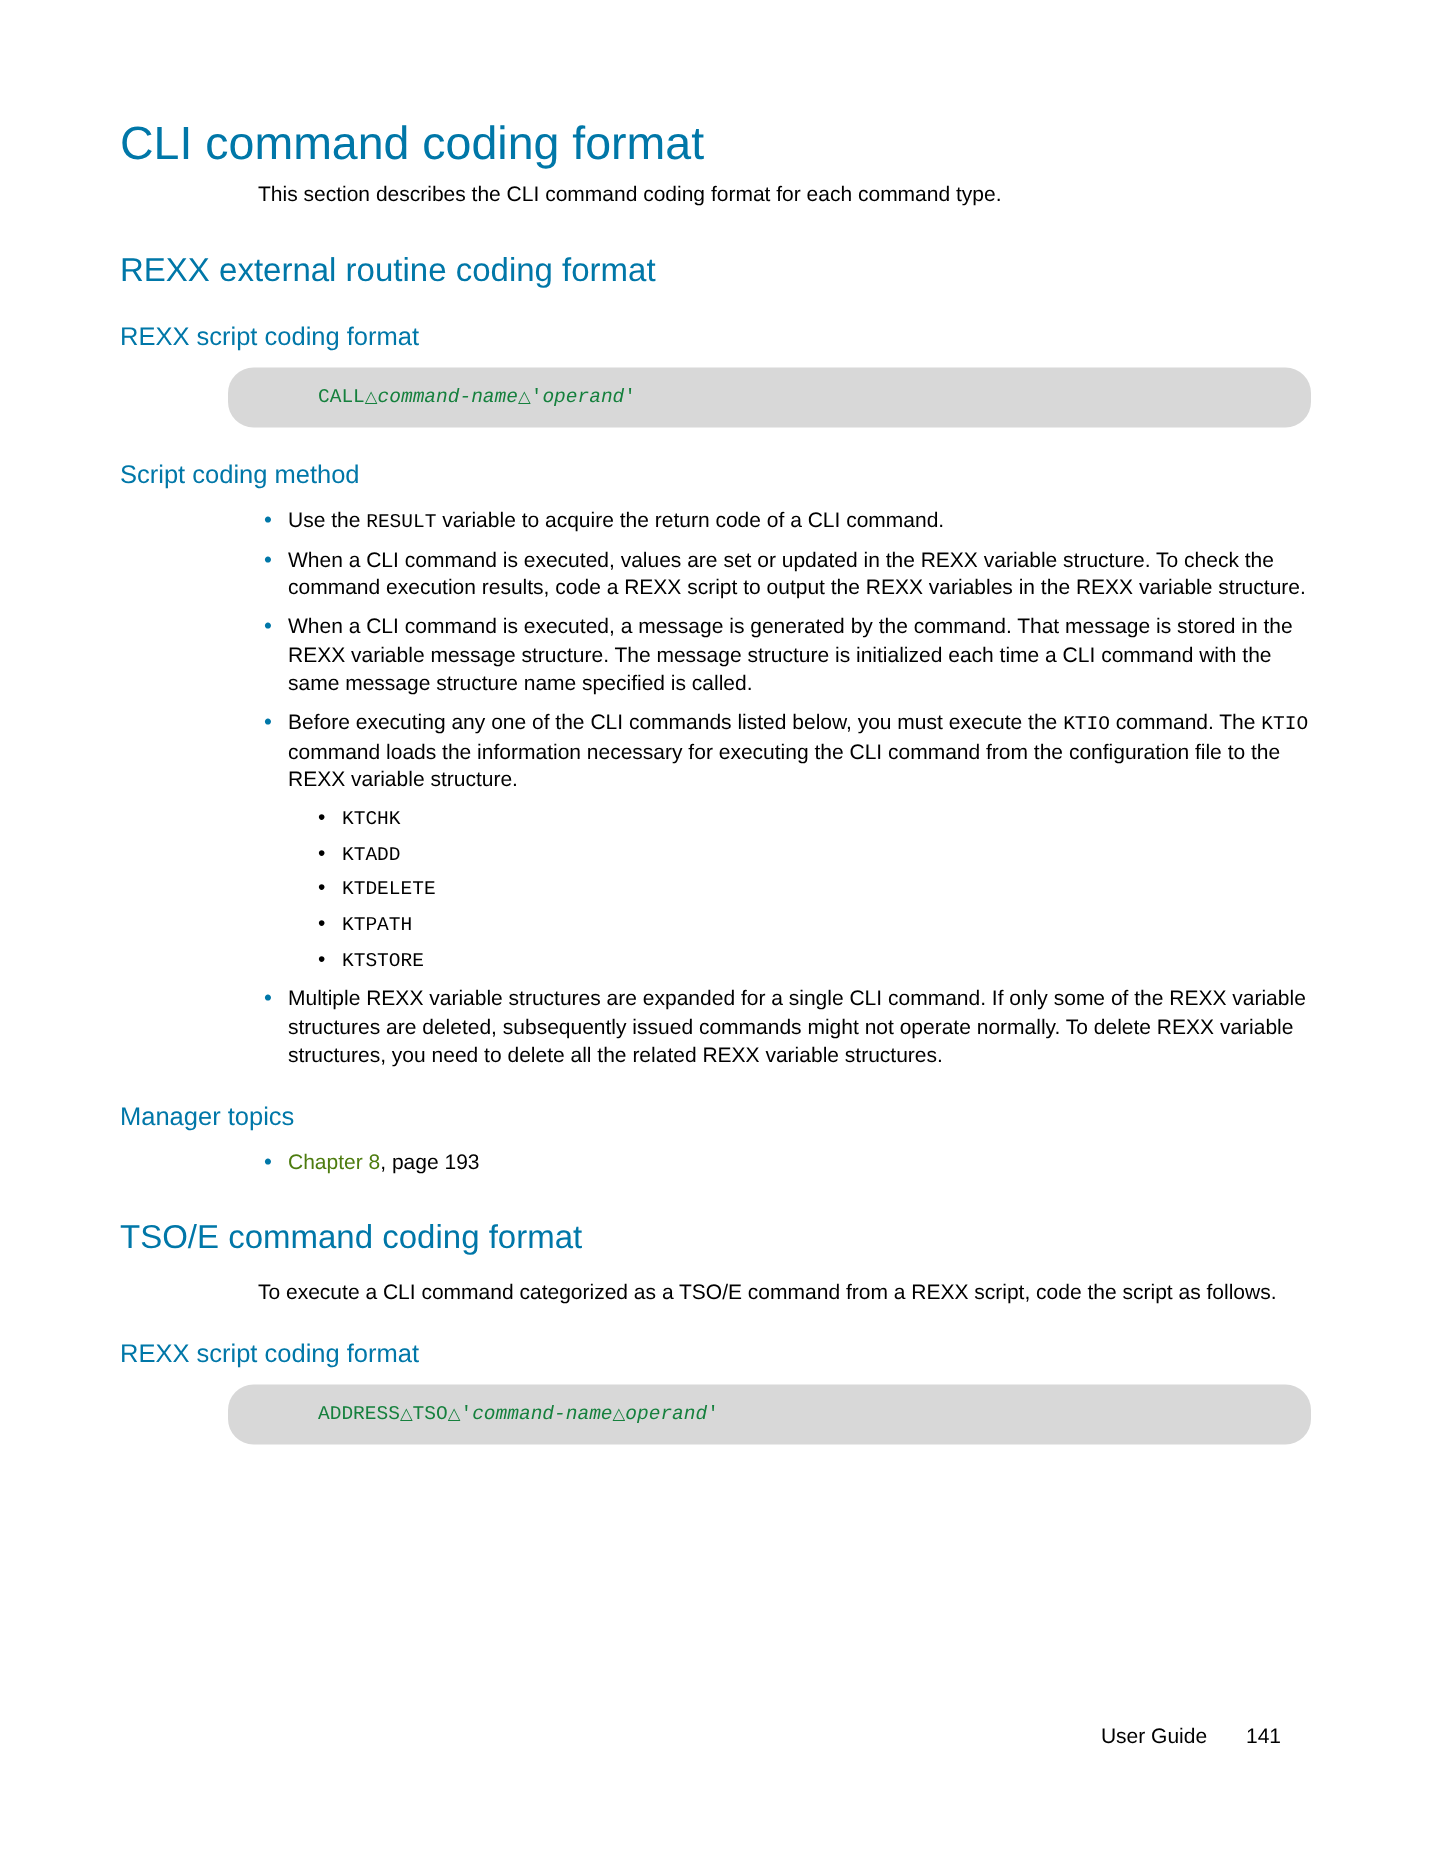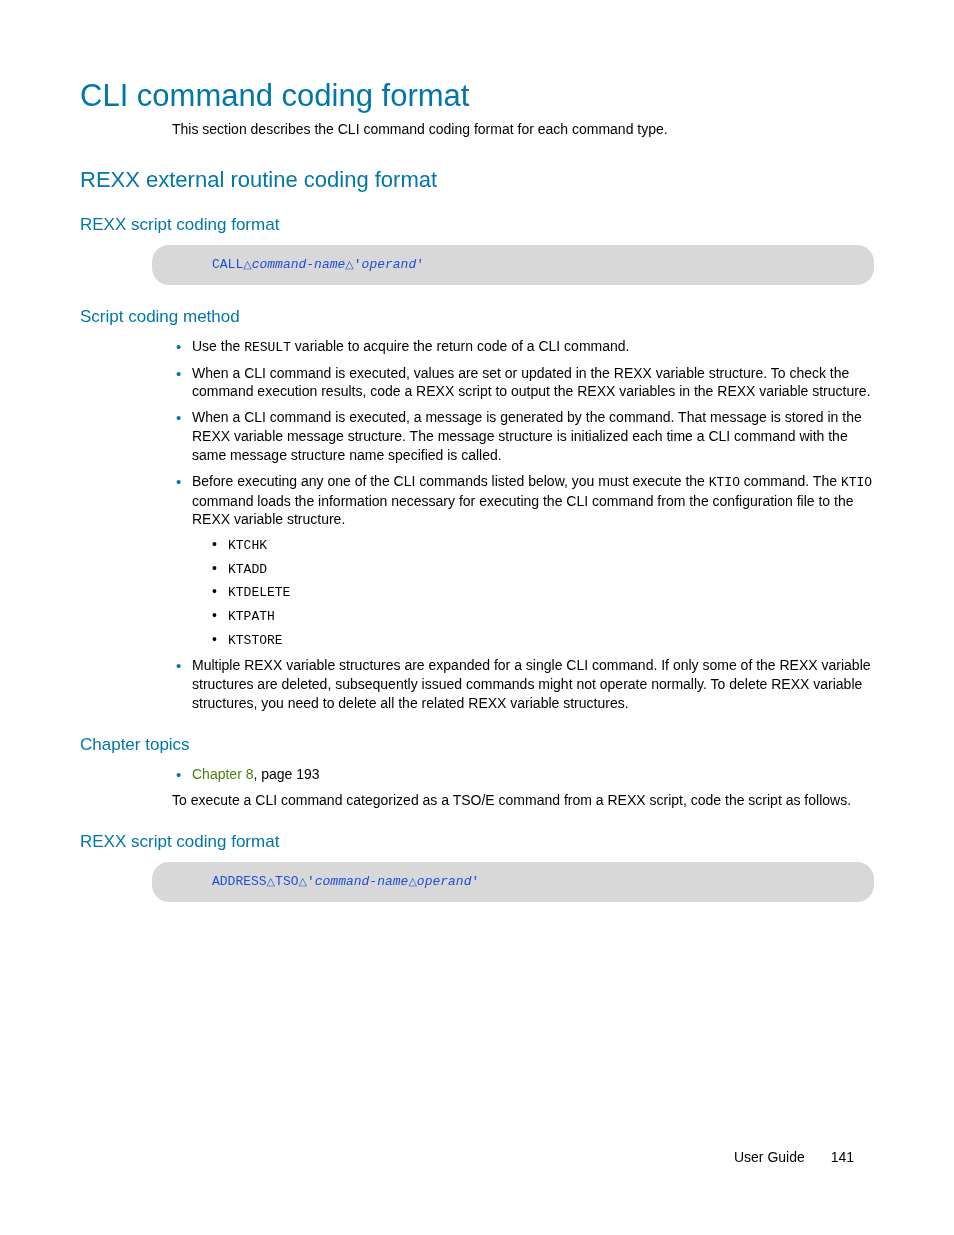--- a/index.html
+++ b/index.html
@@ -48,21 +48,21 @@
     line-height: 1.35;
     margin: 0 0 6px 0;
   }
   .codebox {
     background: #d8d8d8;
     font-family: "Courier New", monospace;
     font-size: 13px;
     padding: 10px 12px 10px 60px;
     margin-left: 72px;
     line-height: 1.55;
-    color: #1d4ed8;
+    color: #15803d;
     position: relative;
     border-radius: 17px;
   }
   .delta {
     font-family: Arial, sans-serif;
     font-size: 11px;
   }
   ul.bull {
     list-style: none;
     padding: 0;
@@ -143,27 +143,28 @@
           <li><span class="mono">KTADD</span></li>
           <li><span class="mono">KTDELETE</span></li>
           <li><span class="mono">KTPATH</span></li>
           <li><span class="mono">KTSTORE</span></li>
         </ul>
       </li>
       <li>Multiple REXX variable structures are expanded for a single CLI command. If only some of the REXX variable structures are deleted, subsequently issued commands might not operate normally. To delete REXX variable structures, you need to delete all the related REXX variable structures.</li>
     </ul>
   </div>
 
-  <div class="h3">Chapter topics</div>
+  <div class="h3">Manager topics</div>
   <div class="body-indent">
     <ul class="bull">
       <li><span class="link">Chapter 8</span><span>, page 193</span></li>
     </ul>
   </div>
 
+  <div class="h2">TSO/E command coding format</div>
   <div class="body-indent">
     <p class="para">To execute a CLI command categorized as a TSO/E command from a REXX script, code the script as follows.</p>
   </div>
 
   <div class="h3">REXX script coding format</div>
   <div class="codebox">
     <span>ADDRESS<span class="delta">△</span>TSO<span class="delta">△</span>'<i>command-name</i><span class="delta">△</span><i>operand</i>'</span>
   </div>
 
 </div>

